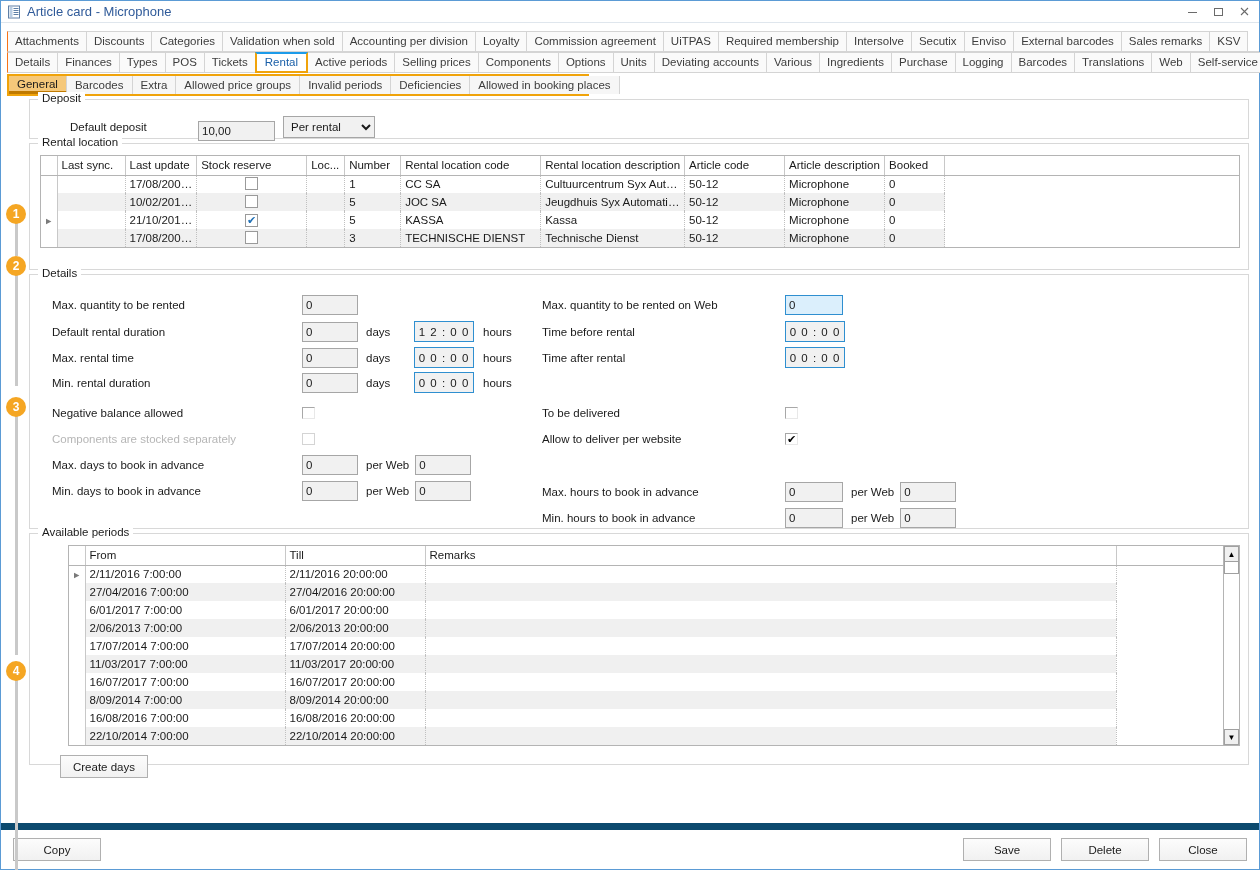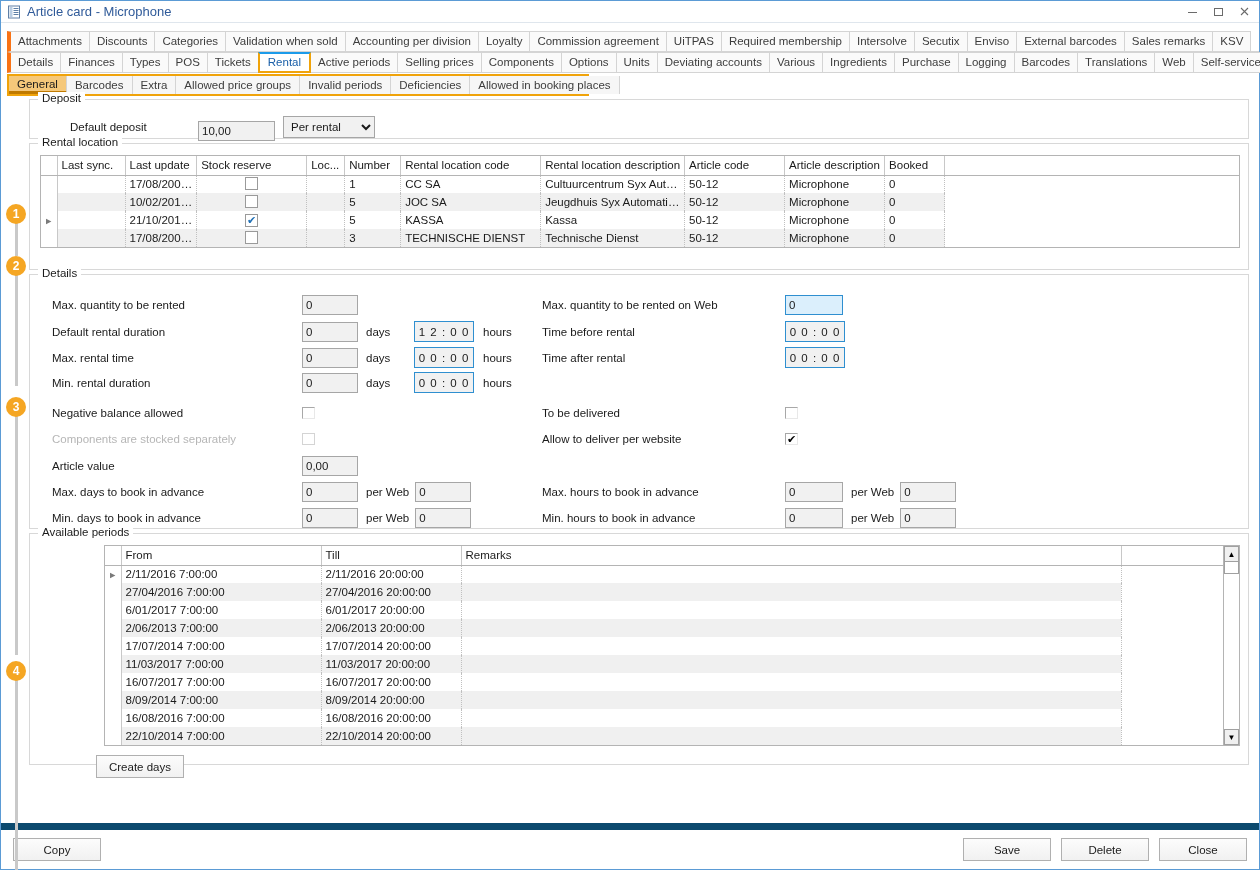--- a/index.html
+++ b/index.html
@@ -54,21 +54,21 @@
     display: flex; align-items: center;
     padding: 0 7px;
     font-size: 11.5px;
     color: #3d3d3d;
     background: #fafafa;
     border: 1px solid #d4d4d4;
     border-left: none;
     white-space: nowrap;
     line-height: 1;
   }
-  .tab:first-child { border-left: 4px solid #f97316; }
+  .tab:first-child { border-left: 1px solid #f97316; }
   .tab.active-outline {
     background: #ffffff;
     border: 2px solid #f0a30a;
     border-top: 2px solid #1c9bea;
     color: #1a5fa8;
     font-weight: normal;
     z-index: 3;
     position: relative;
     margin-left: -1px;
     padding: 0 8px;
@@ -589,24 +589,20 @@
           <span class="lbl" style="margin-left:9px;">hours</span>
         </div>
         <div class="row" style="height:26px;margin-top:5px;">
           <span class="lbl" style="width:250px;">Negative balance allowed</span>
           <span class="chk flat"></span>
         </div>
         <div class="row" style="height:26px;">
           <span class="lbl disabled" style="width:250px;">Components are stocked separately</span>
           <span class="chk flat disabled"></span>
         </div>
-        <div class="row" style="height:27px;">
-          <span class="lbl" style="width:250px;">Article value</span>
-          <input class="tb" style="width: 56px;" value="0,00">
-        </div>
         <div class="row" style="height:26px;">
           <span class="lbl" style="width:250px;">Max. days to book in advance</span>
           <input class="tb" style="width: 56px;" value="0">
           <span class="lbl" style="margin:0 6px 0 8px;">per Web</span>
           <input class="tb" style="width: 56px;" value="0">
         </div>
         <div class="row" style="height:26px;">
           <span class="lbl" style="width:250px;">Min. days to book in advance</span>
           <input class="tb" style="width: 56px;" value="0">
           <span class="lbl" style="margin:0 6px 0 8px;">per Web</span>
@@ -647,21 +643,21 @@
           <span class="lbl" style="width:243px;">Min. hours to book in advance</span>
           <input class="tb" style="width: 58px;" value="0">
           <span class="lbl" style="margin:0 6px 0 8px;">per Web</span>
           <input class="tb" style="width: 56px;" value="0">
         </div>
       </div>
     </div>
 
     <div class="badge" style="top:562px;">4</div>
     <div class="guide" style="top:572px;height:240px;"></div>
-    <div class="group" style="height:232px;padding-left:36px;">
+    <div class="group" style="height:232px;">
       <span class="legend">Available periods</span>
 
       <div style="display:flex;margin:11px 8px 0 10px;">
         <div class="grid" style="flex:1;border-right:none;">
           <table id="periodGrid">
               <thead>
                 <tr>
                   <th class="sel-col"></th>
                   <th style="width: 200px;">From</th>
                   <th style="width: 140px;">Till</th>

